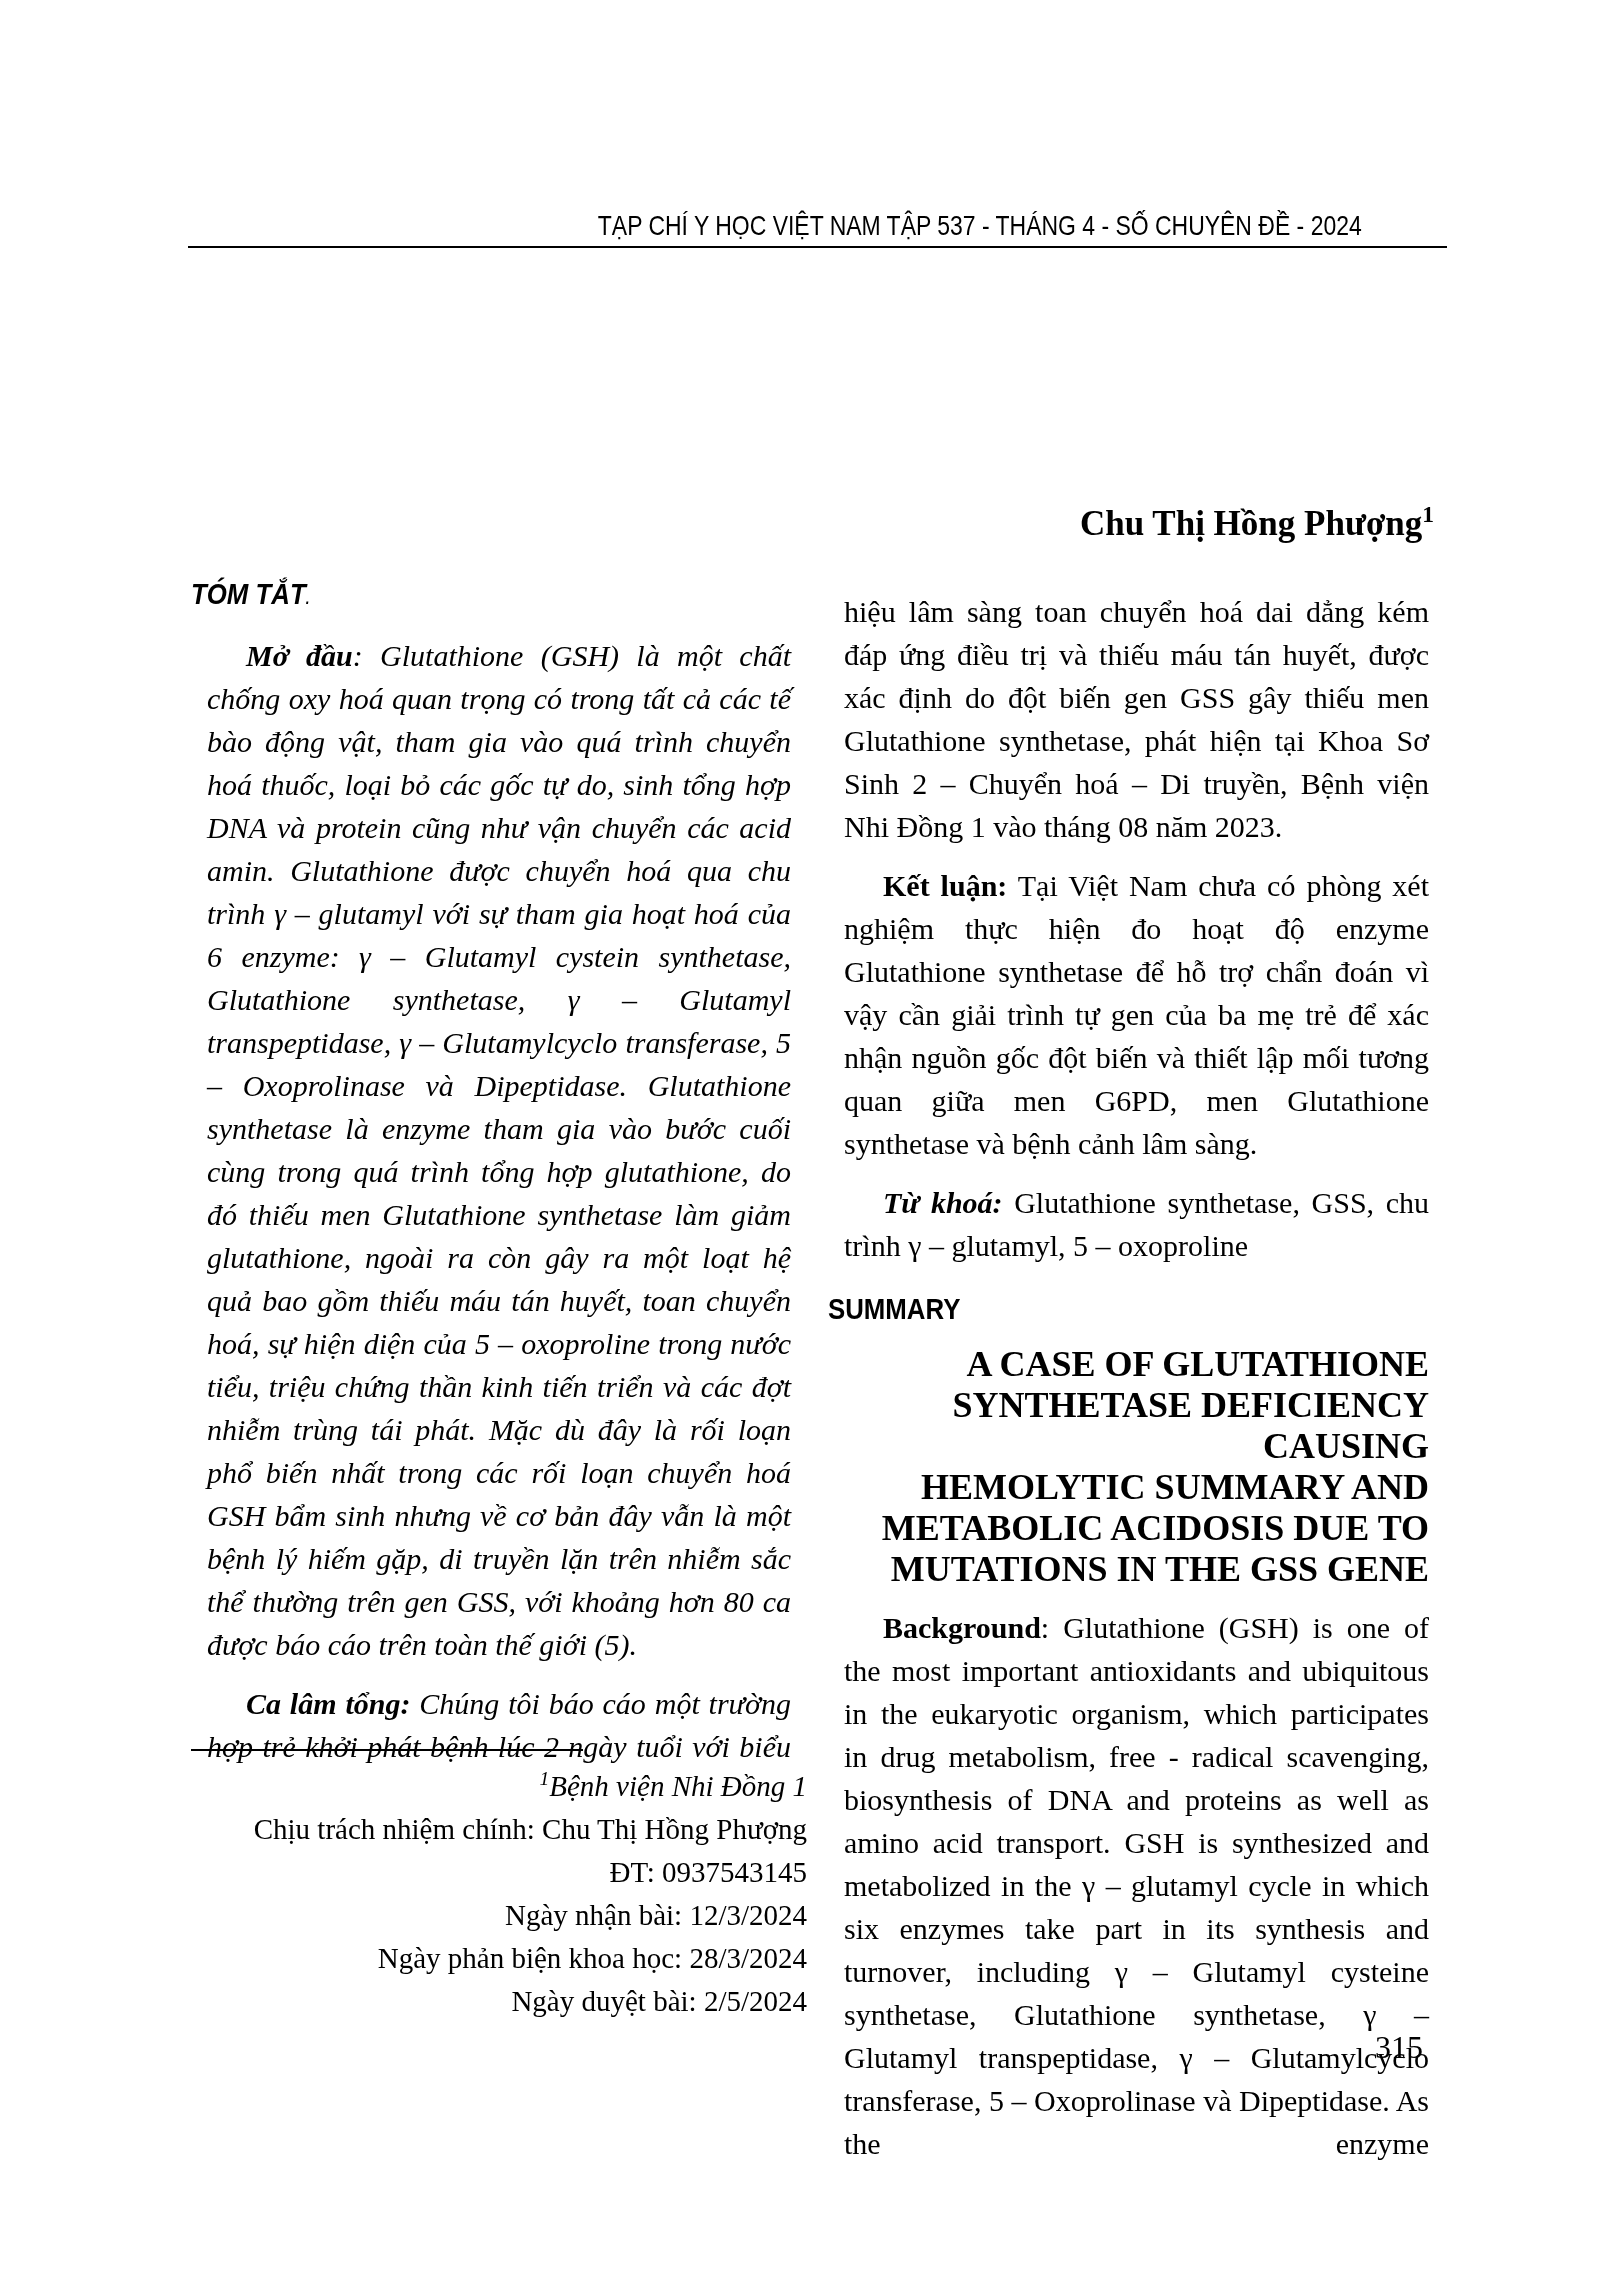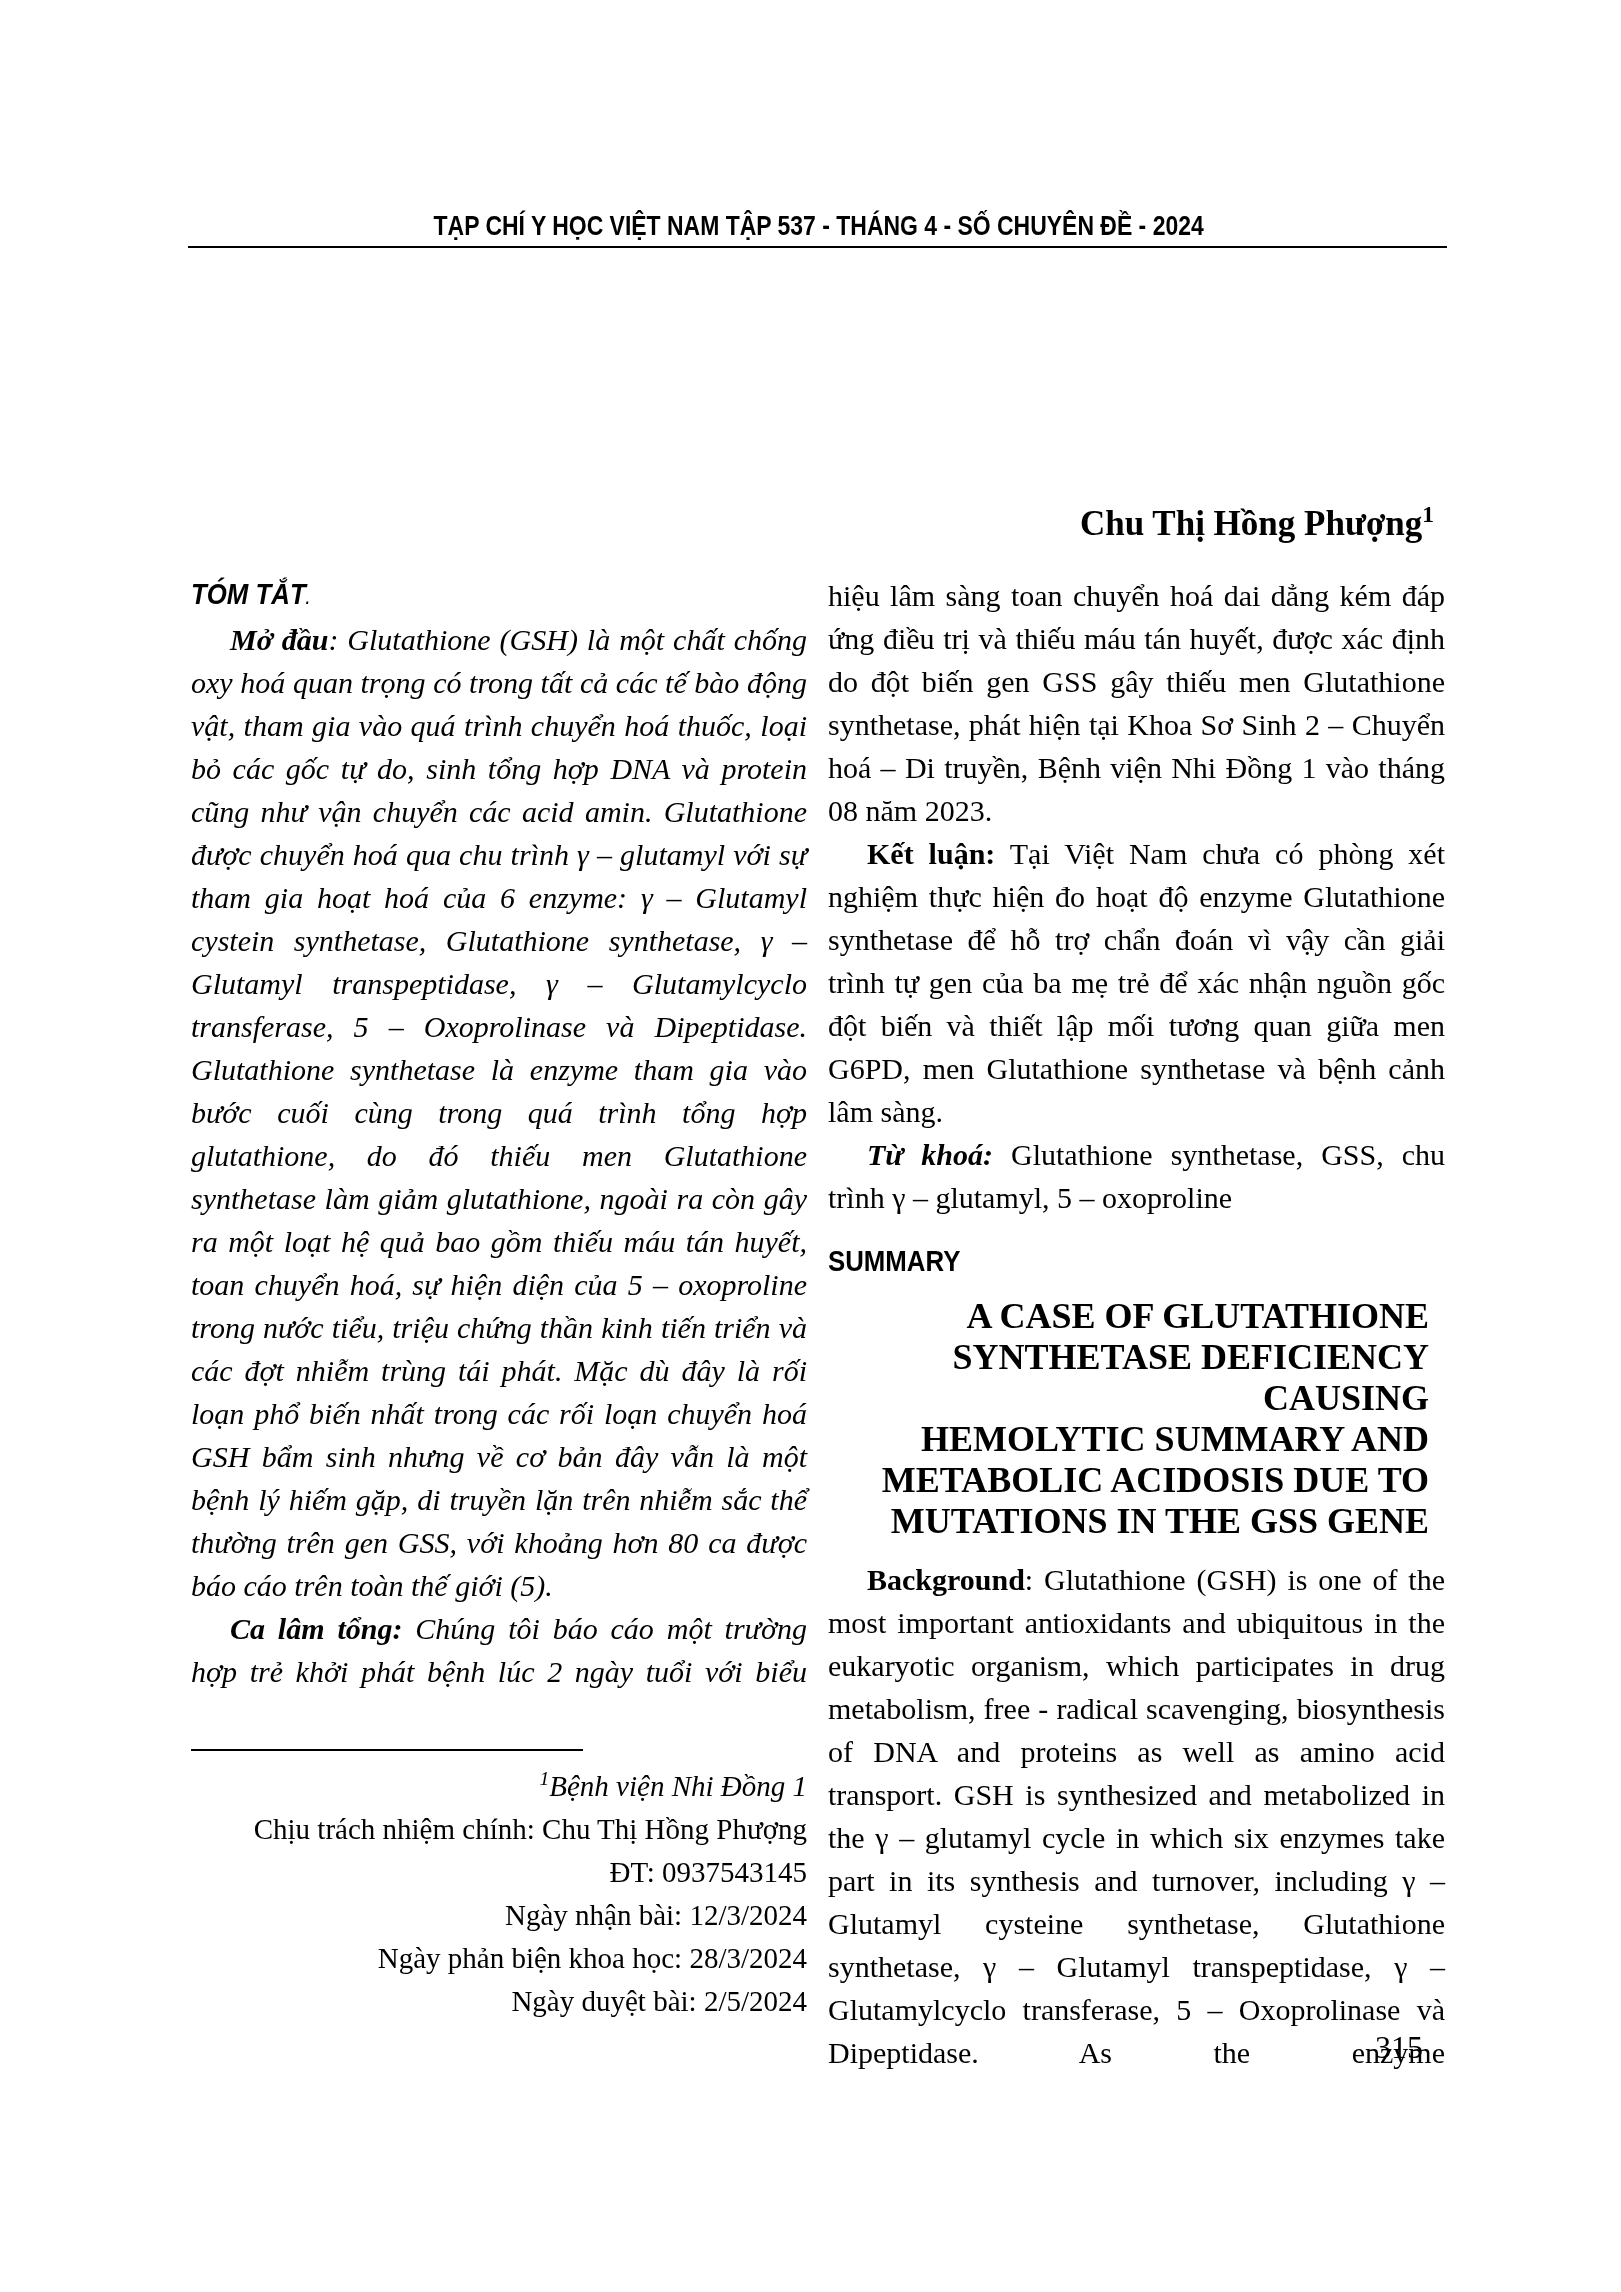--- a/index.html
+++ b/index.html
@@ -7,23 +7,23 @@
     position:relative;
     width:1621px;height:2293px;
     background:#ffffff;
     color:#000000;
     font-family:"Liberation Serif","DejaVu Serif",serif;
     overflow:hidden;
   }
   
   .journal-header{
     position:absolute;top:209px;left:191px;width:1255px;
-    text-align:center;
+    text-align:right;
     font-family:"Liberation Sans","DejaVu Sans",sans-serif;
-    font-weight:bold;font-size:28px;line-height:33px;
+    font-weight:normal;font-size:28px;line-height:33px;
     white-space:nowrap;
   }
   .condense{display:inline-block;transform:scaleX(0.82);transform-origin:50% 50%;}
   .condense-left{display:inline-block;transform:scaleX(0.86);transform-origin:0 50%;}
   .header-rule{
     position:absolute;top:246px;left:188px;width:1259px;height:0;
     border-top:2.9px solid #000;
   }
   
   .article-title{
@@ -40,21 +40,21 @@
   .columns{
     position:absolute;top:574px;left:191px;width:1255px;height:1441px;
   }
   .col{
     position:absolute;top:0;width:616px;
     font-size:30px;line-height:43px;
     text-align:justify;
   }
   .col-left{left:0;font-style:italic;}
   .col-right{left:637px;width:617px;}
-  .col p{margin:0;text-indent:39px;}
+  .col p{margin:16px;text-indent:39px;}
   .p-cont{text-indent:0 !important;}
   .p-full{text-align-last:justify;}
   .section-heading{
     font-family:"Liberation Sans","DejaVu Sans",sans-serif;
     font-weight:bold;font-size:30px;line-height:39px;
     text-align:left;margin:0;
     white-space:nowrap;
   }
   .heading-dot{font-size:15.7px;}
   .summary-heading{margin-top:21.6px;}

